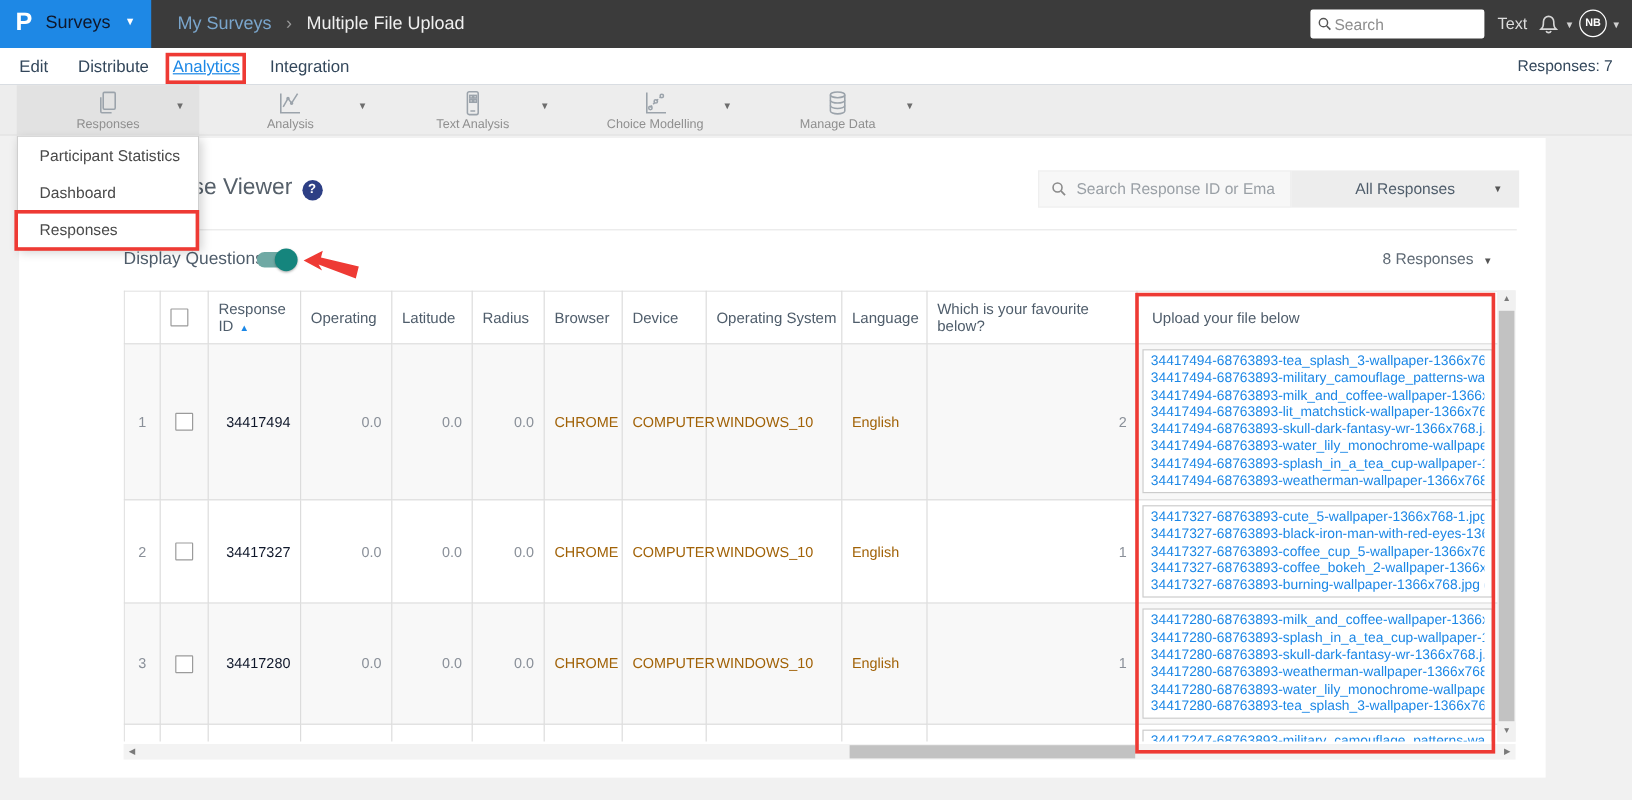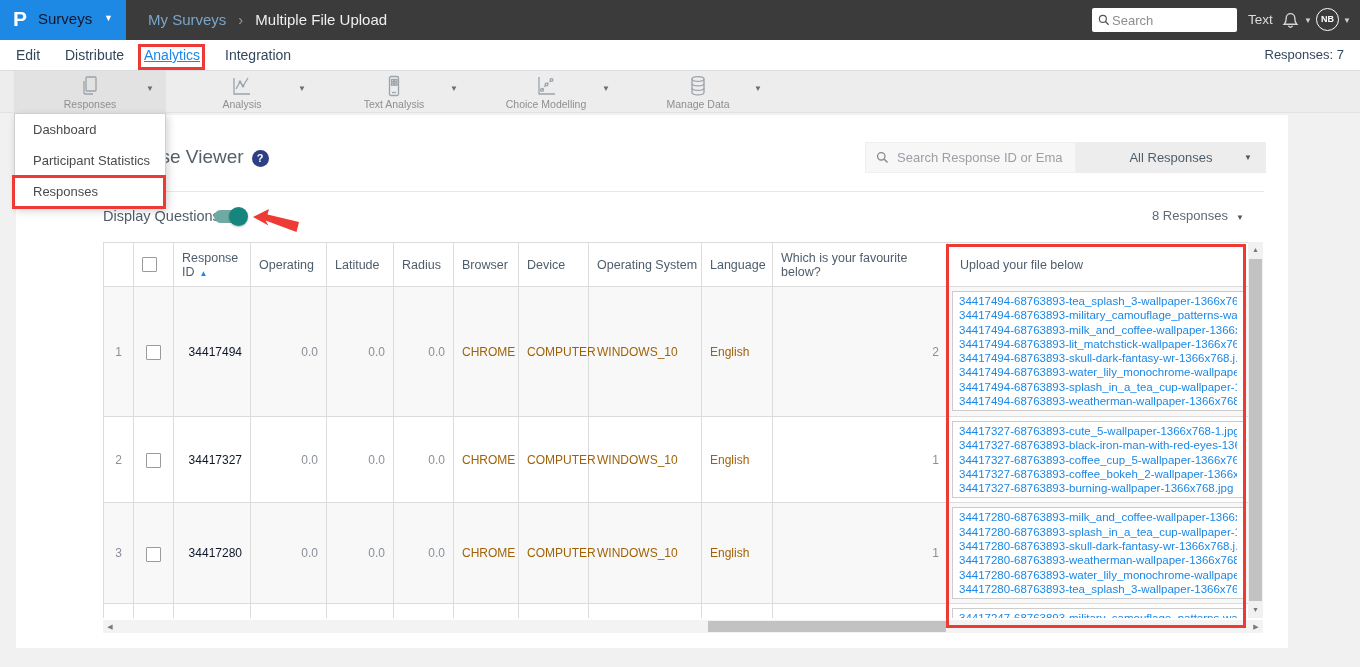--- a/index.html
+++ b/index.html
@@ -342,19 +342,19 @@
   </div>
   <div class="hscroll">
     <div class="sb-btn" style="left:0">◀</div>
     <div class="thumb"></div>
     <div class="sb-btn" style="right:0">▶</div>
   </div>
 
   <div class="redbox-upload"></div>
 
   <div class="dropdown">
+      <div class="dd-item">Participant Statistics</div>
       <div class="dd-item">Dashboard</div>
-      <div class="dd-item">Participant Statistics</div>
       <div class="dd-item">Responses</div>
     </div>
   <div class="redbox-responses"></div>
 
 </div>
 
 </body></html>

